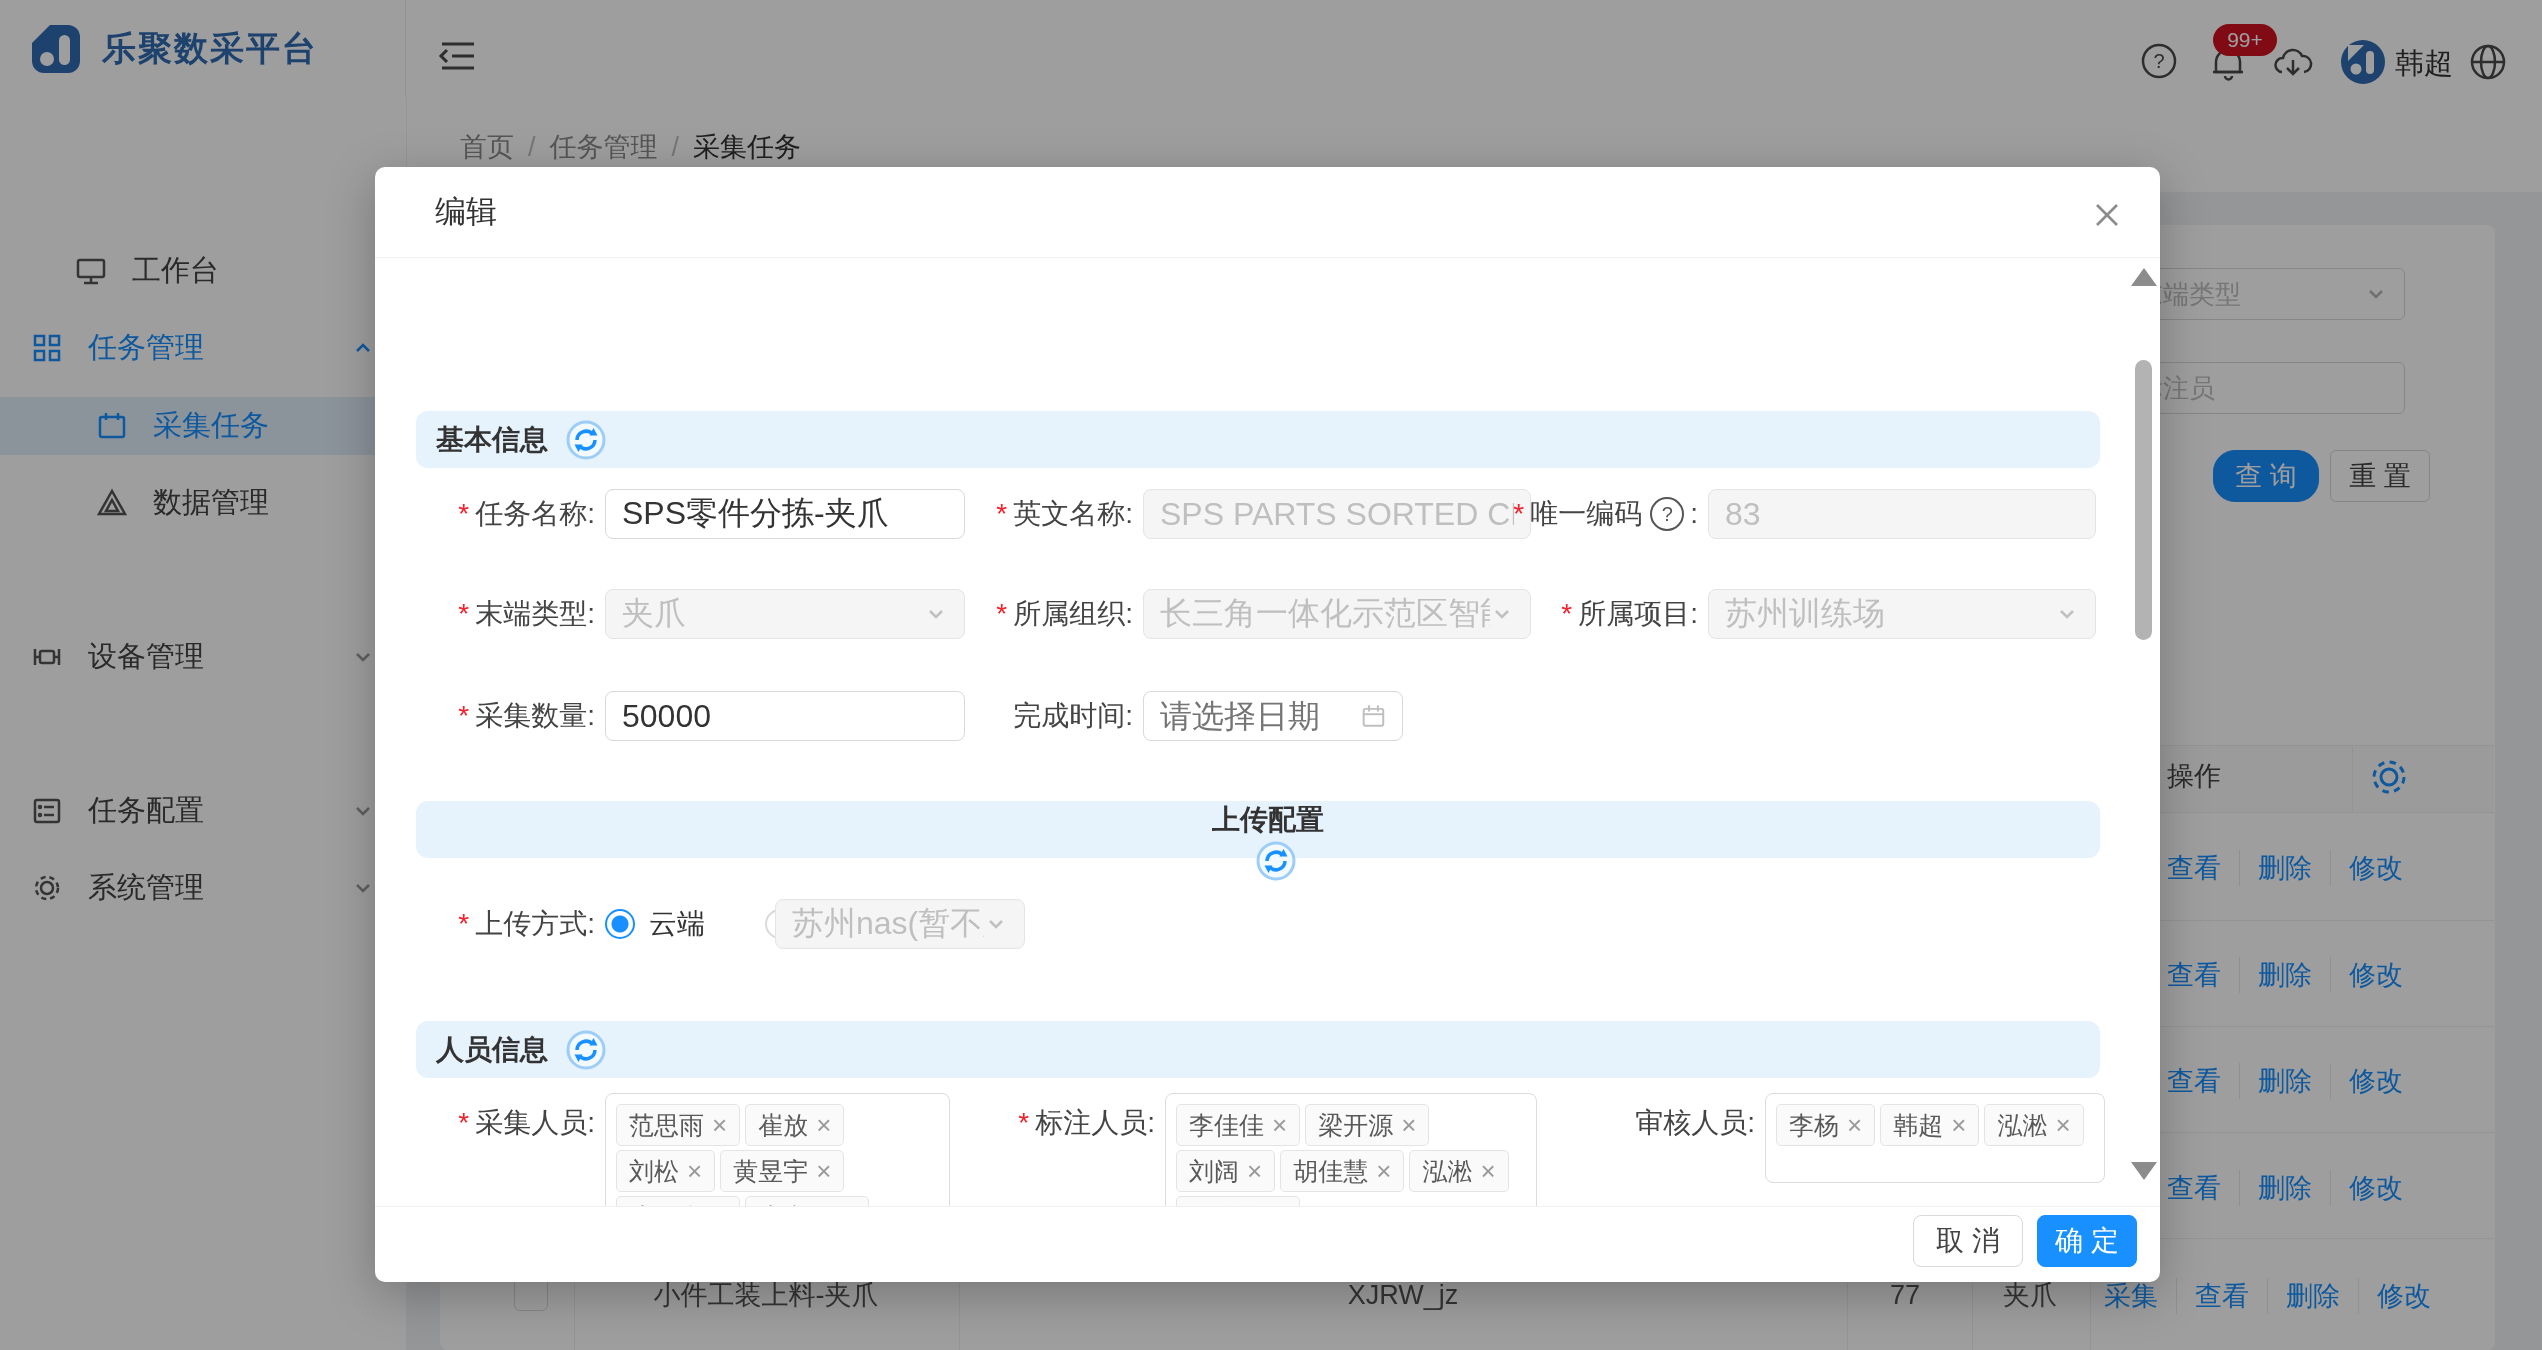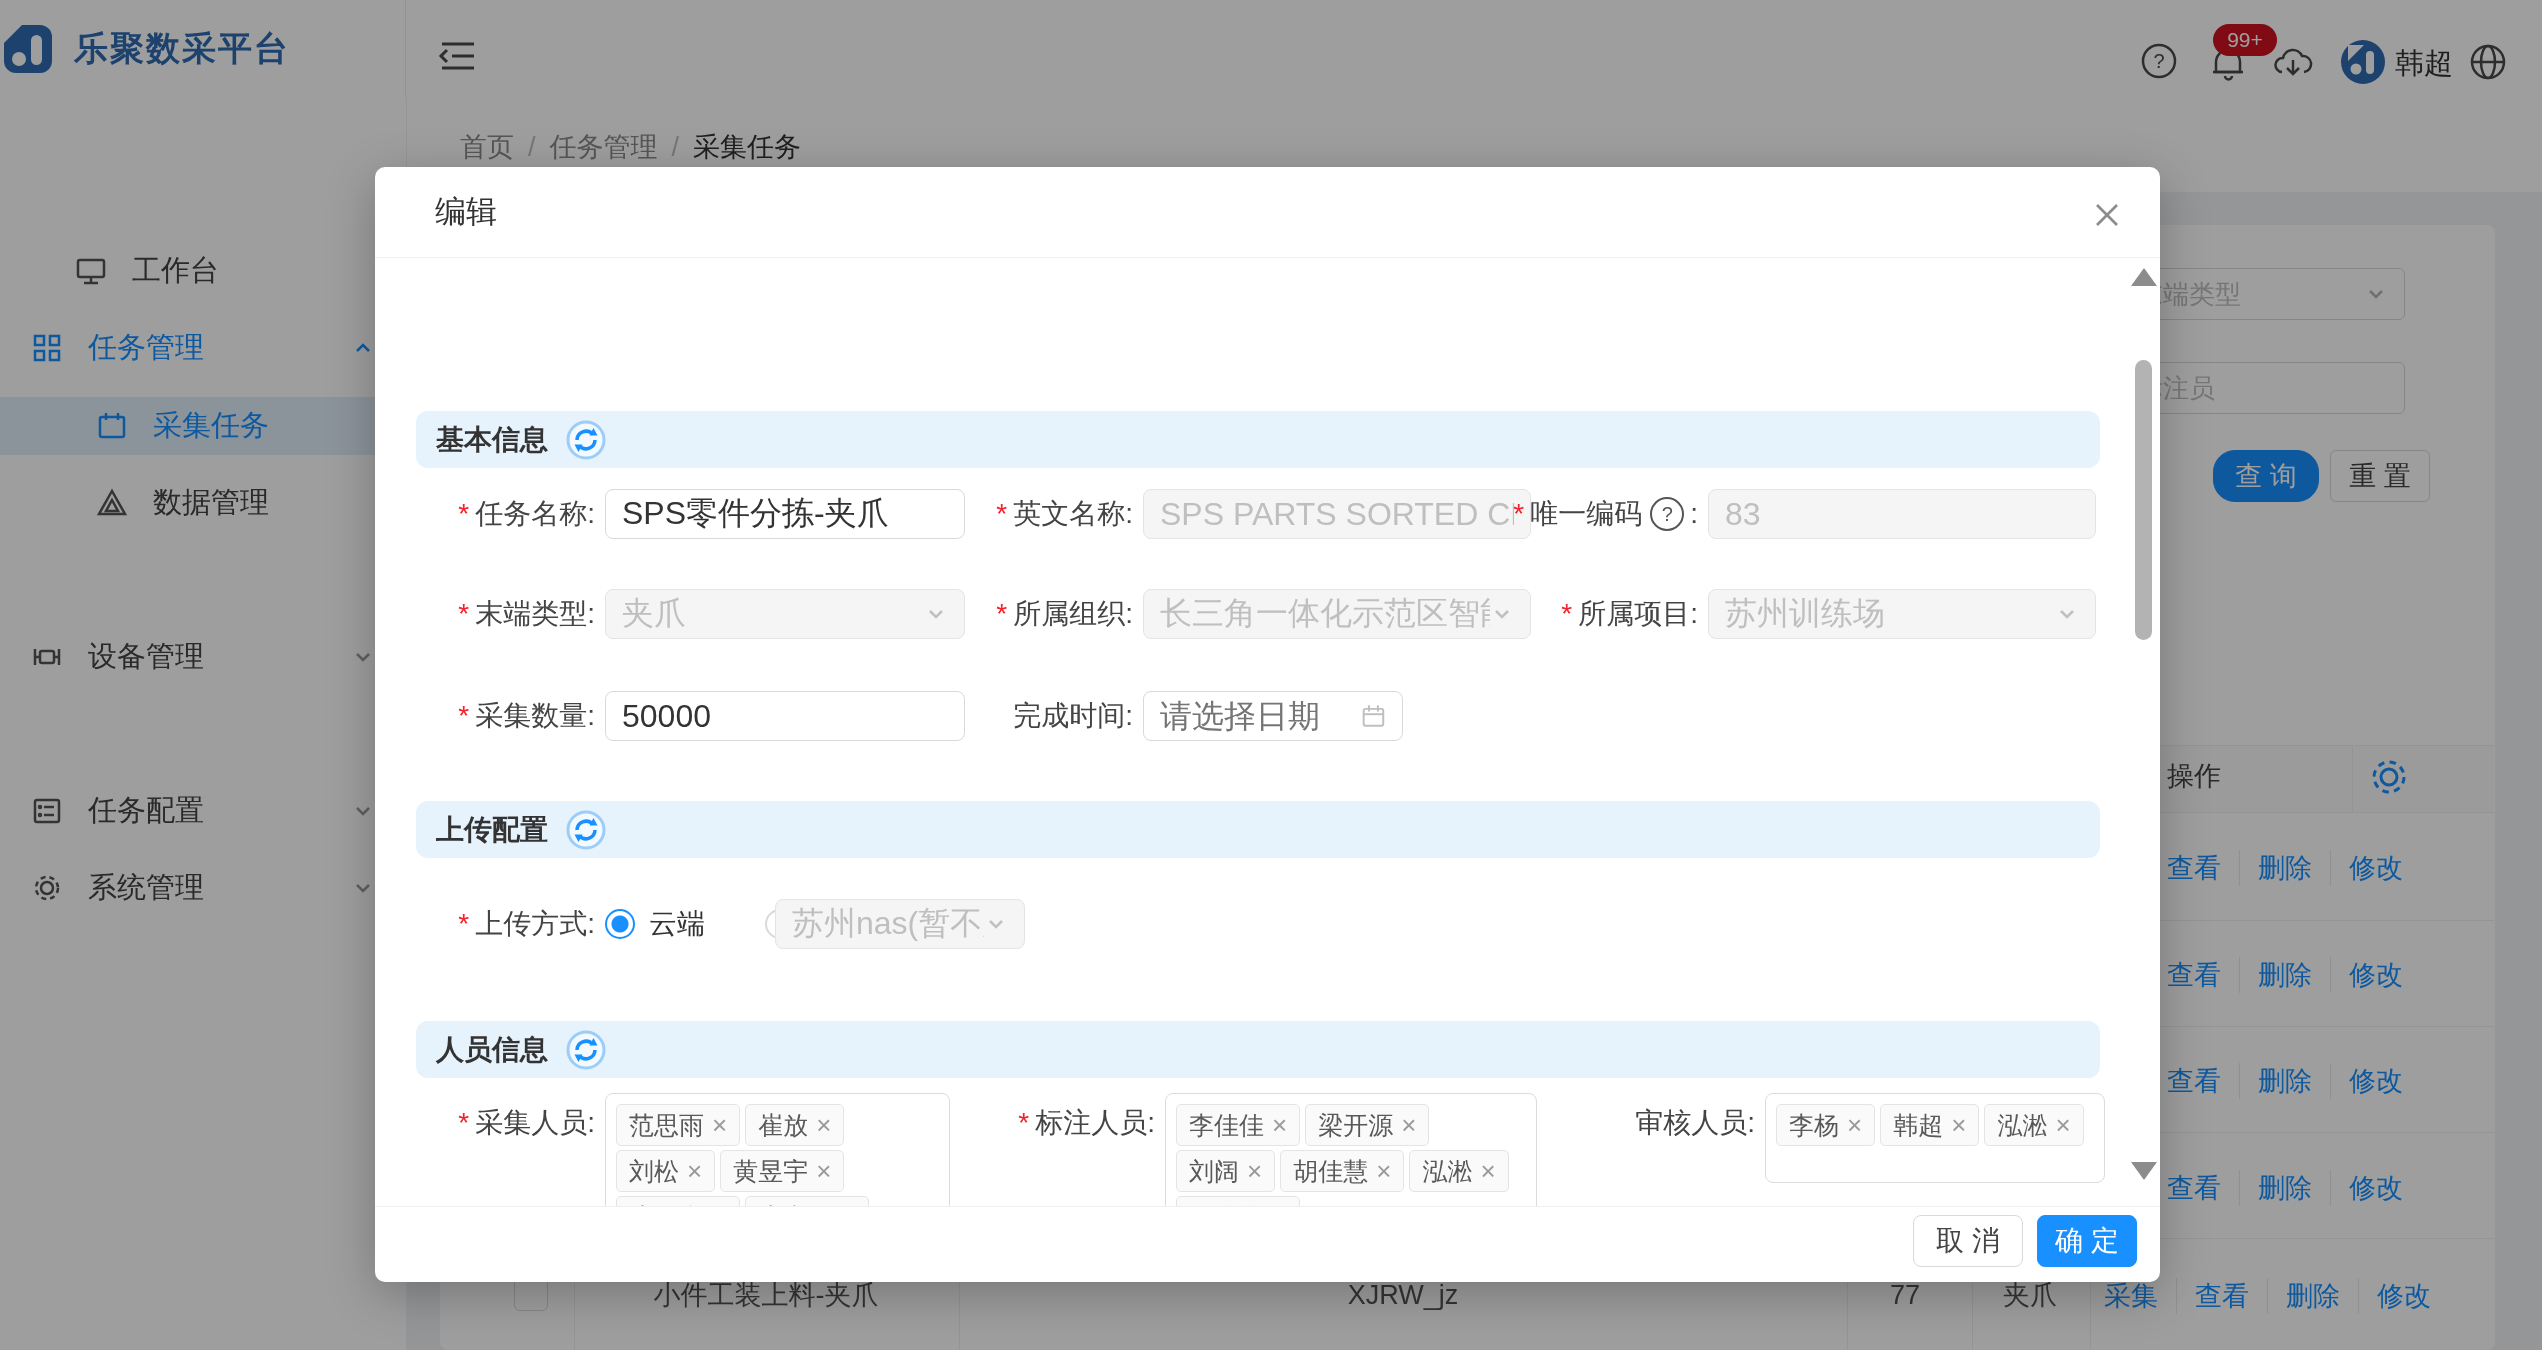--- a/index.html
+++ b/index.html
@@ -1,21 +1,21 @@
 <!DOCTYPE html>
 <html><head>
 <meta charset="utf-8">
 <style>
   html,body{margin:0;padding:0;background:#e8e8e8;}
   #app{position:relative;width:2542px;height:1350px;overflow:hidden;background:#f0f2f5;
        font-family:"Liberation Sans","DejaVu Sans",sans-serif;color:#333;}
   .abs{position:absolute;}
   
   .hdr{position:absolute;left:0;top:0;width:2542px;height:97px;background:#fff;border-bottom:1px solid #ececec;}
-  .logo-area{position:absolute;left:0;top:0;width:406px;height:97px;background:#fff;border-right:1px solid #ececec;display:flex;align-items:center;box-sizing:border-box;}
+  .logo-area{position:absolute;left:0;top:0;width:406px;height:97px;background:#fff;border-right:1px solid #ececec;display:flex;align-items:center;padding-left:28px;box-sizing:border-box;}
   .brand{font-size:34px;font-weight:bold;color:#2e6bb0;margin-left:18px;letter-spacing:2px;}
   .hicon{position:absolute;display:flex;align-items:center;justify-content:center;}
   .badge{position:absolute;left:2213px;top:24px;min-width:64px;height:32px;background:#cf1322;color:#fff;
          border-radius:16px;font-size:21px;display:flex;align-items:center;justify-content:center;padding:0 8px;box-sizing:border-box;}
   .uname{position:absolute;left:2395px;top:44px;font-size:29px;color:#333;}
   
   .sidebar{position:absolute;left:0;top:97px;width:406px;height:1253px;background:#fff;}
   .mi{position:absolute;left:0;width:406px;height:60px;display:flex;align-items:center;font-size:29px;color:#444;}
   .mi .lbl{margin-left:26px;}
   .mi.sub .lbl{margin-left:26px;}
@@ -414,21 +414,21 @@
       <div class="ctrl" style="left:768px;top:433px;width:260px;">
         <input style="color: rgb(191, 191, 191);" placeholder="请选择日期">
         <svg width="28" height="28" viewBox="0 0 28 28" fill="none" stroke="#bfbfbf" stroke-width="2.2">
             <rect x="3" y="6" width="22" height="19" rx="2"></rect>
             <line x1="9" y1="2" x2="9" y2="9"></line>
             <line x1="19" y1="2" x2="19" y2="9"></line>
             <line x1="3" y1="12" x2="25" y2="12"></line>
           </svg>
       </div>
 
-      <div class="sec-bar" style="top:543px;">
+      <div class="sec-bar" style="top:543px;flex-direction:column;">
         <span class="sec-title">上传配置</span>
         <span class="sec-sync">
           <svg width="44" height="44" viewBox="0 0 44 44">
               <circle cx="22" cy="22" r="18" fill="#f3faff" stroke="#9ccdf8" stroke-width="3"></circle>
               <path d="M13 22 a9 9 0 0 1 15.5-6" fill="none" stroke="#1890ff" stroke-width="3.5"></path>
               <polygon points="29.5,10 33.5,17.5 25.5,17.5" fill="#1890ff"></polygon>
               <path d="M31 22 a9 9 0 0 1 -15.5 6" fill="none" stroke="#1890ff" stroke-width="3.5"></path>
               <polygon points="14.5,34 10.5,26.5 18.5,26.5" fill="#1890ff"></polygon>
             </svg>
         </span>

